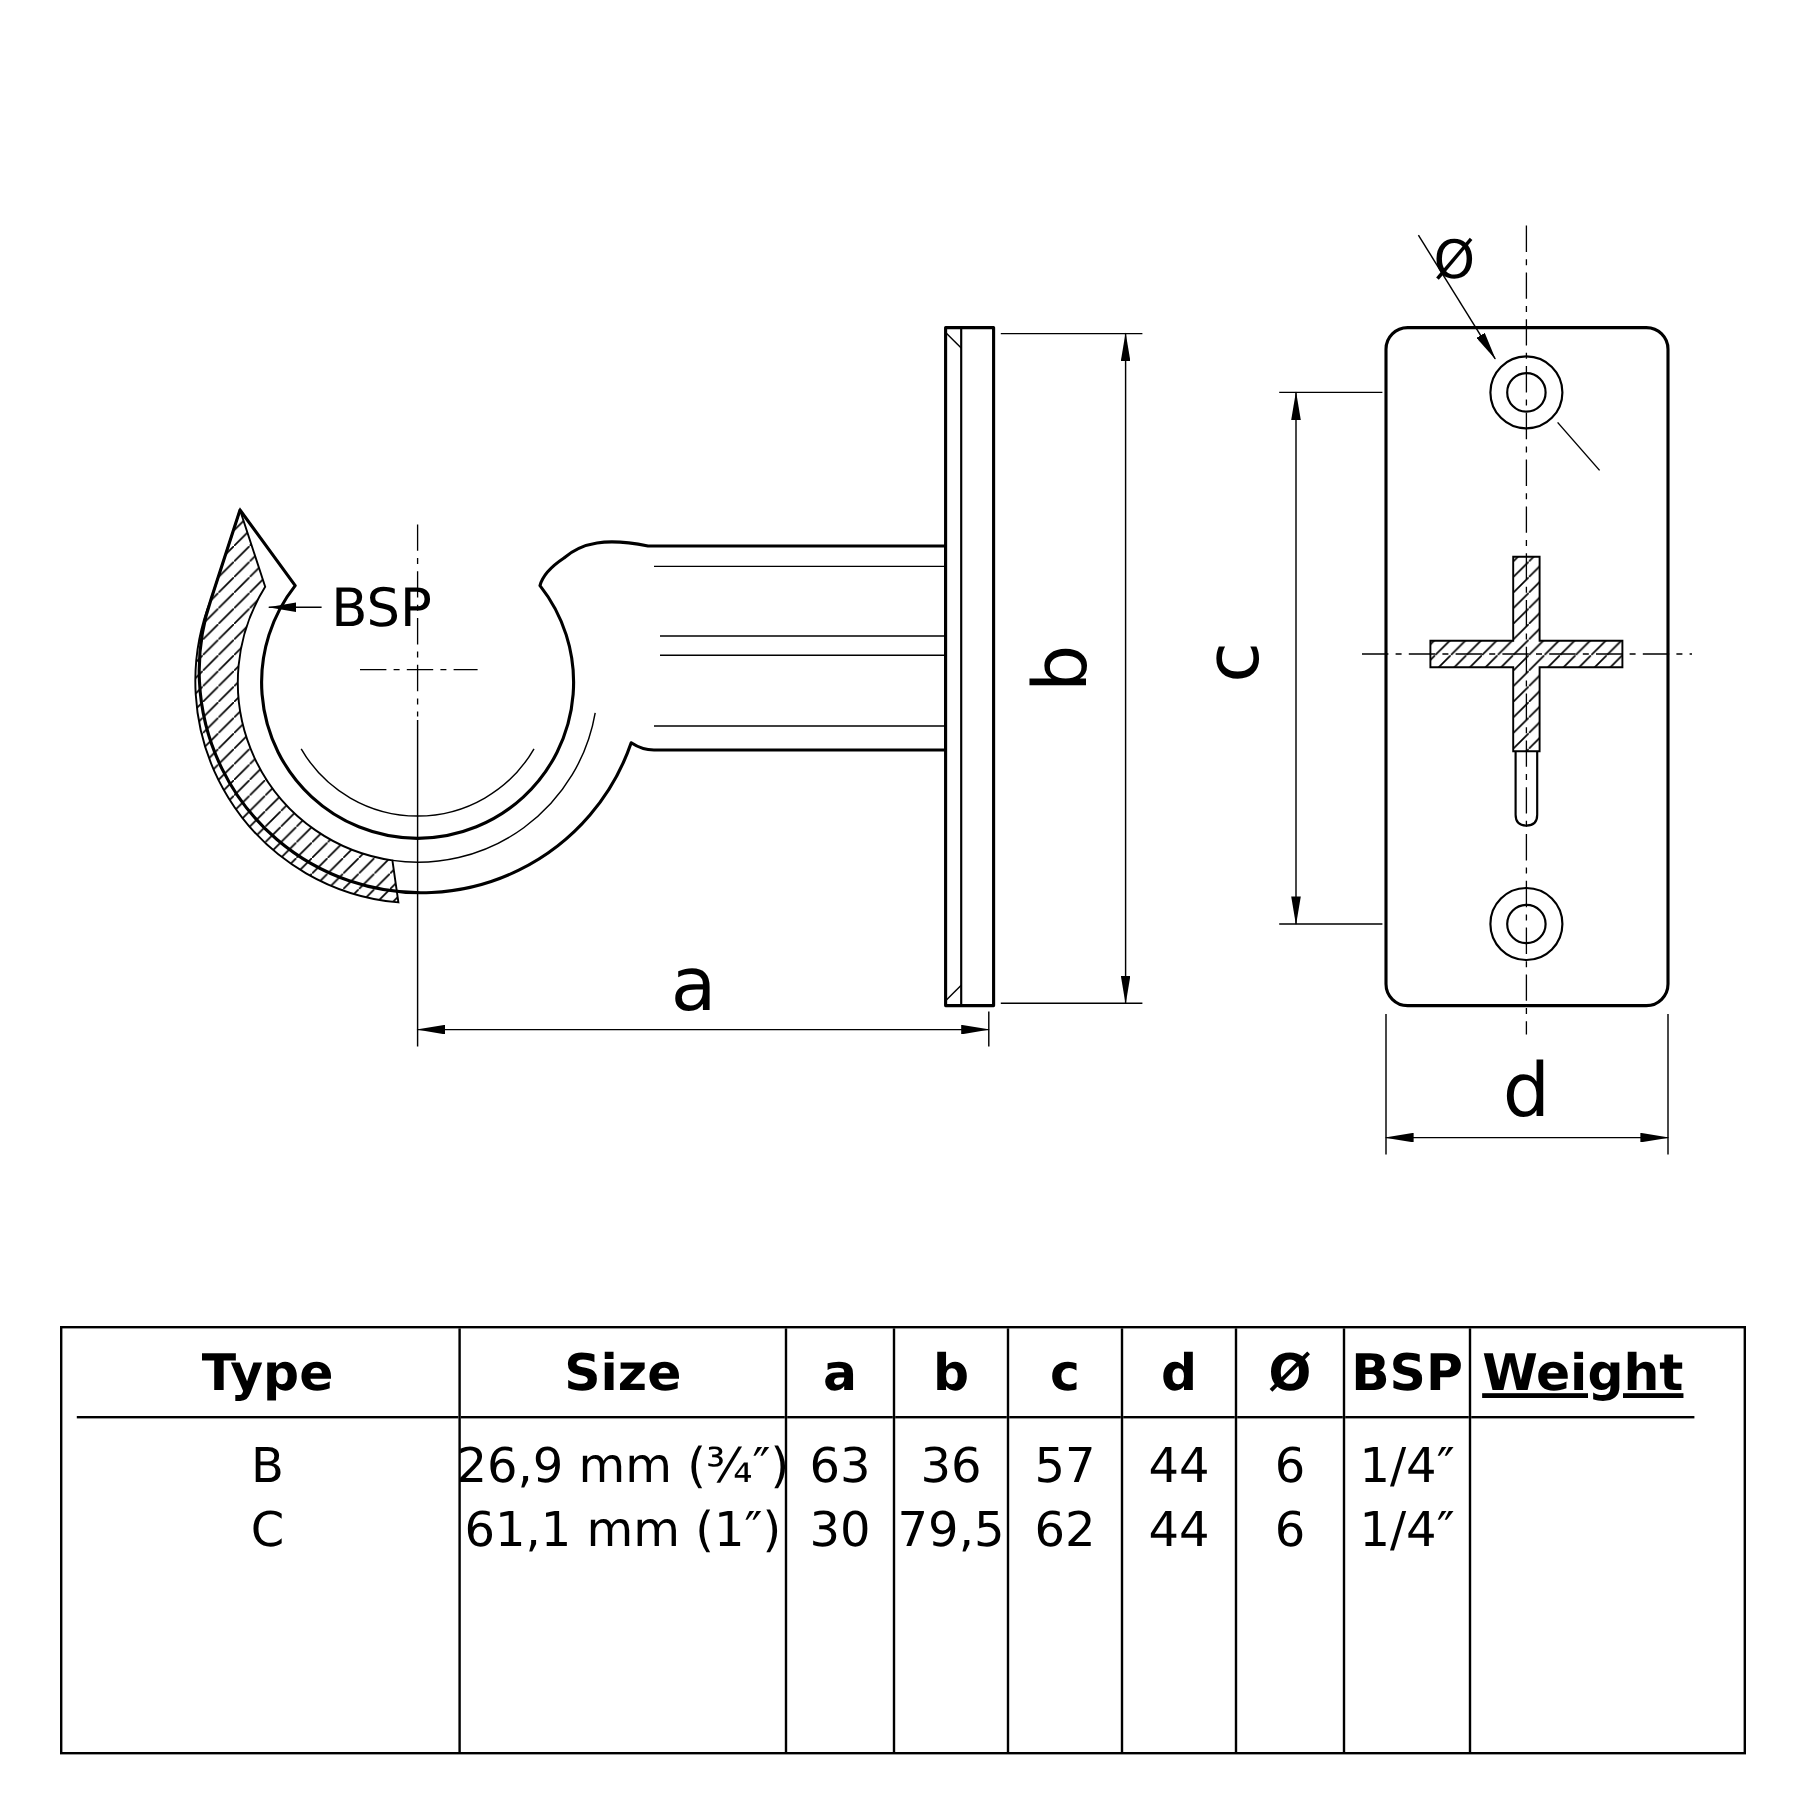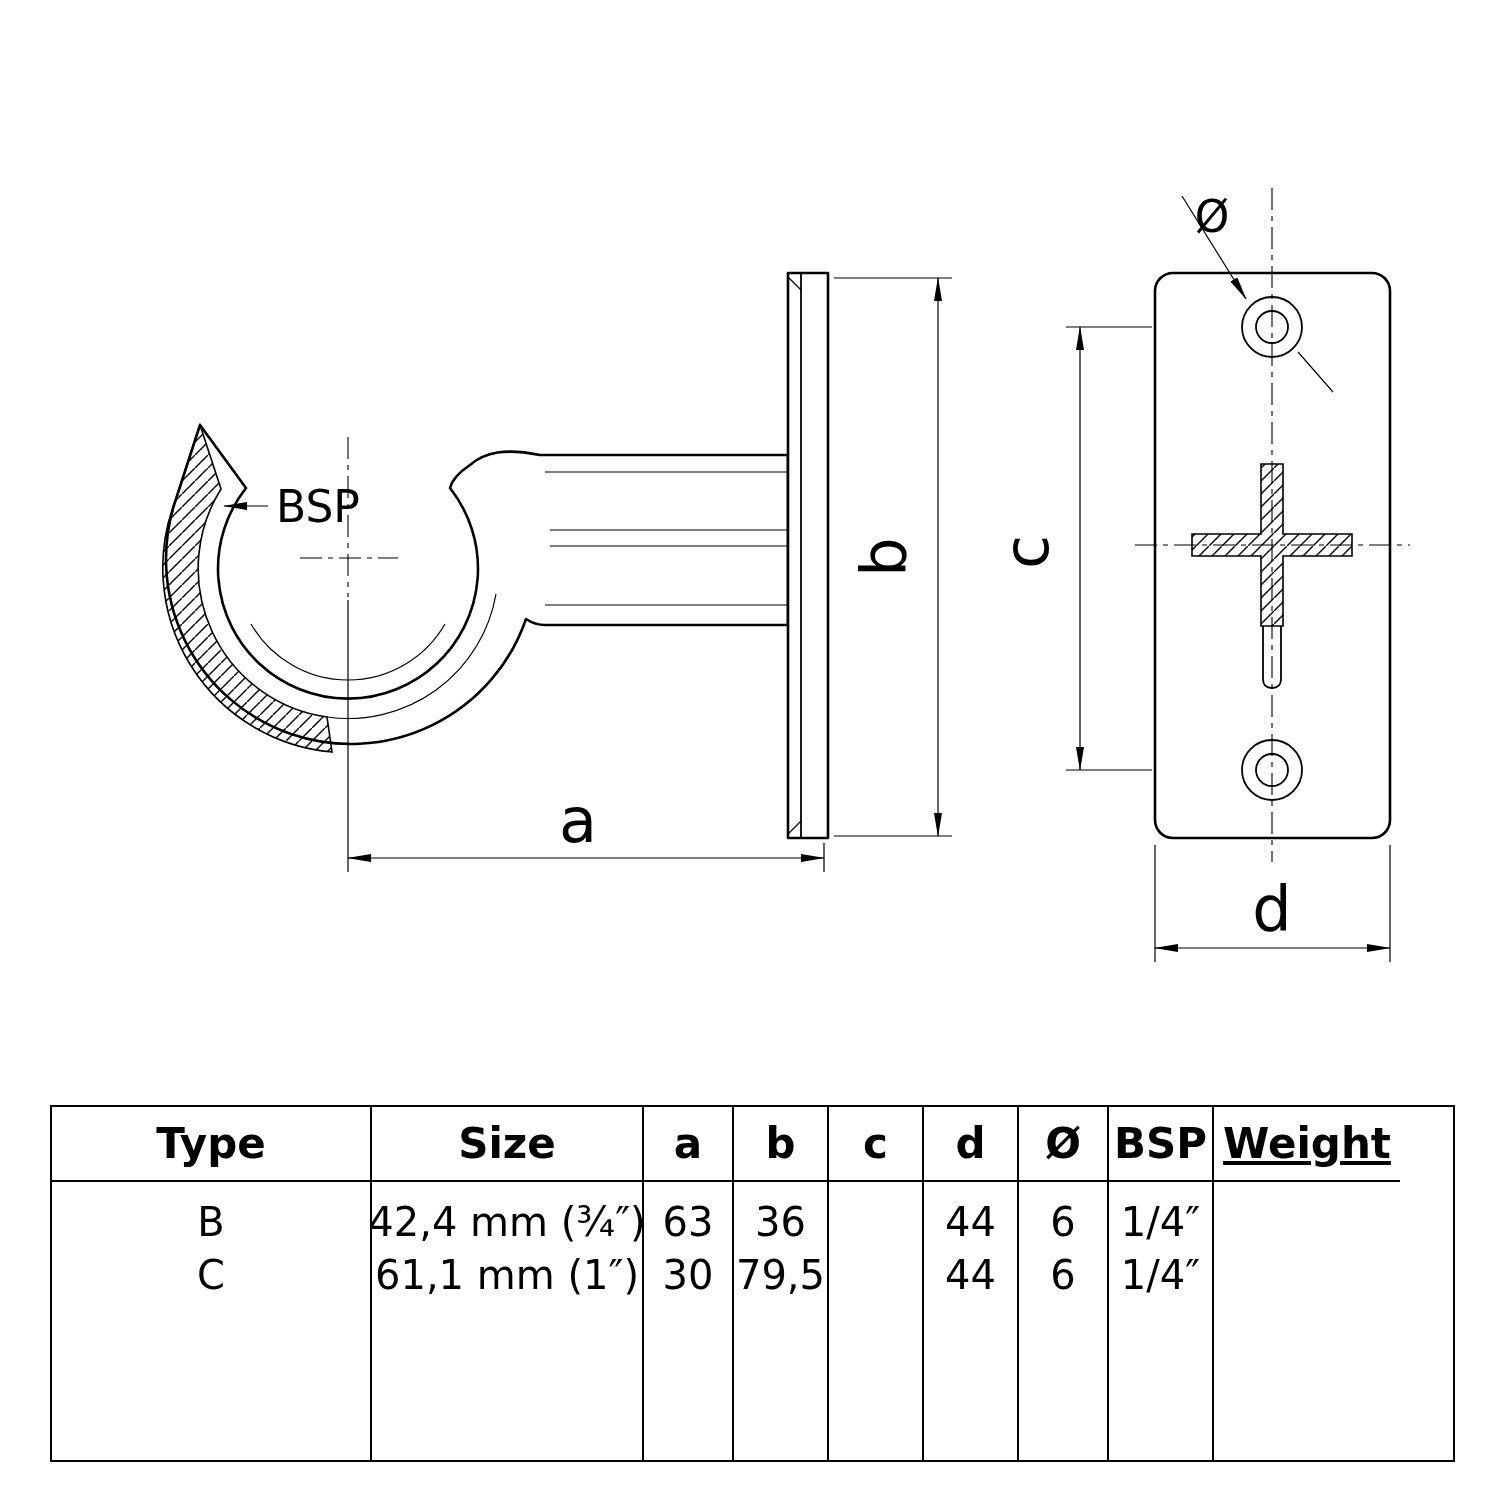--- a/index.html
+++ b/index.html
@@ -11,21 +11,21 @@
   .thin{fill:none;stroke:#000;stroke-width:1.2;}
   .cl{fill:none;stroke:#000;stroke-width:1.1;stroke-dasharray:22 6 5 6;}
   .dim{fill:none;stroke:#000;stroke-width:1.2;}
   .hatched{fill:url(#hatch);stroke:#000;stroke-width:1.6;}
   .dimtext{font-size:62px;}
   .callouttext{font-size:44px;}
 
   
   #spec-table{
     position:absolute;left:50px;top:1105px;width:1405px;height:357px;
-    border:2.5px solid #000;box-sizing:border-box;display:flex;flex-direction:row;
+    border:2.5px solid #000;box-sizing:border-box;display:flex;flex-direction:row;padding-left:12px;
   }
   .col{display:flex;flex-direction:column;box-sizing:border-box;border-right:2px solid #000;}
   .col:last-child{border-right:none;text-decoration:underline;}
   .col .hd{
     height:75px;box-sizing:border-box;border-bottom:2px solid #000;
     display:flex;align-items:center;justify-content:center;
     font-weight:bold;font-size:42px;
   }
   .col .bd{flex:1;display:flex;flex-direction:column;align-items:center;padding-top:14px;}
   .col .bd div{height:53px;line-height:53px;font-size:40px;white-space:nowrap;}
@@ -153,21 +153,21 @@
     <div class="hd">Type</div>
     <div class="bd">
       <div>B</div>
       <div>C</div>
     </div>
   </div>
 
   <div class="col" style="width:272px">
     <div class="hd">Size</div>
     <div class="bd">
-      <div>42,4 mm (¾″)</div>
+      <div>26,9 mm (¾″)</div>
       <div>61,1 mm (1″)</div>
     </div>
   </div>
 
   <div class="col" style="width:90px">
     <div class="hd">a</div>
     <div class="bd">
       <div>63</div>
       <div>30</div>
     </div>
@@ -176,20 +176,24 @@
   <div class="col" style="width:95px">
     <div class="hd">b</div>
     <div class="bd">
       <div>36</div>
       <div>79,5</div>
     </div>
   </div>
 
   <div class="col" style="width:95px">
     <div class="hd">c</div>
+    <div class="bd">
+      <div>57</div>
+      <div>62</div>
+    </div>
   </div>
 
   <div class="col" style="width:95px">
     <div class="hd">d</div>
     <div class="bd">
       <div>44</div>
       <div>44</div>
     </div>
   </div>
 

